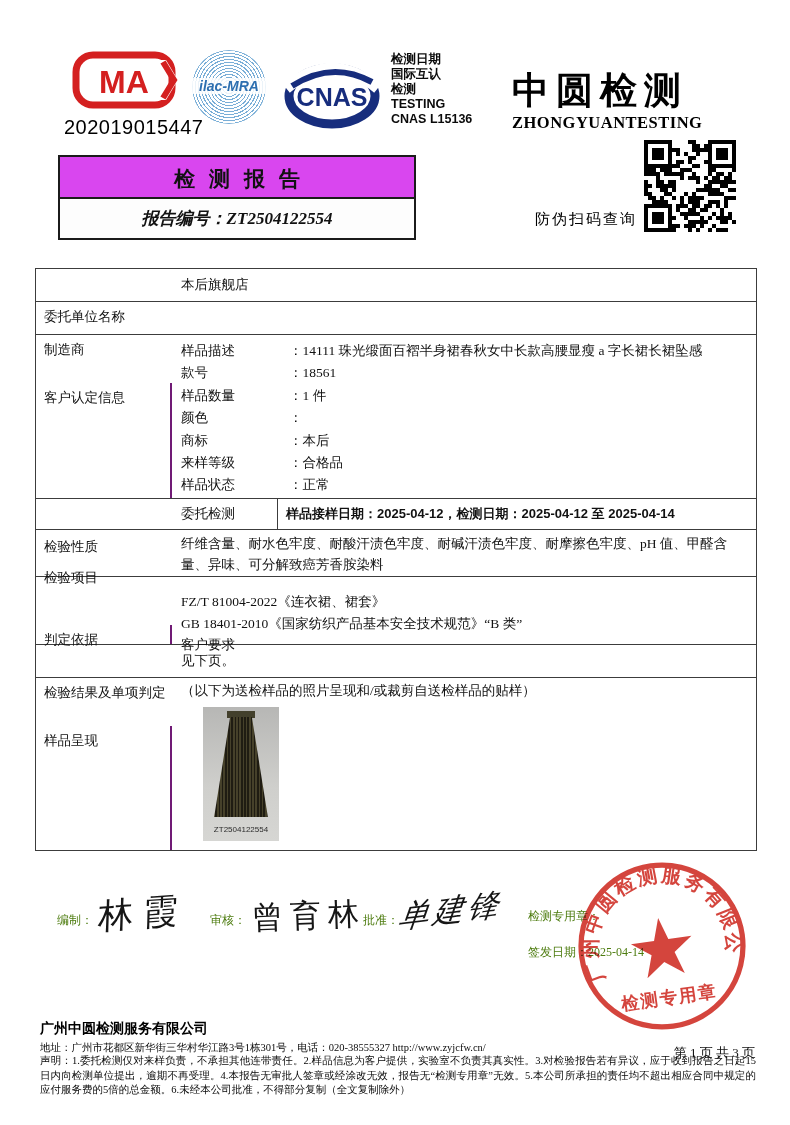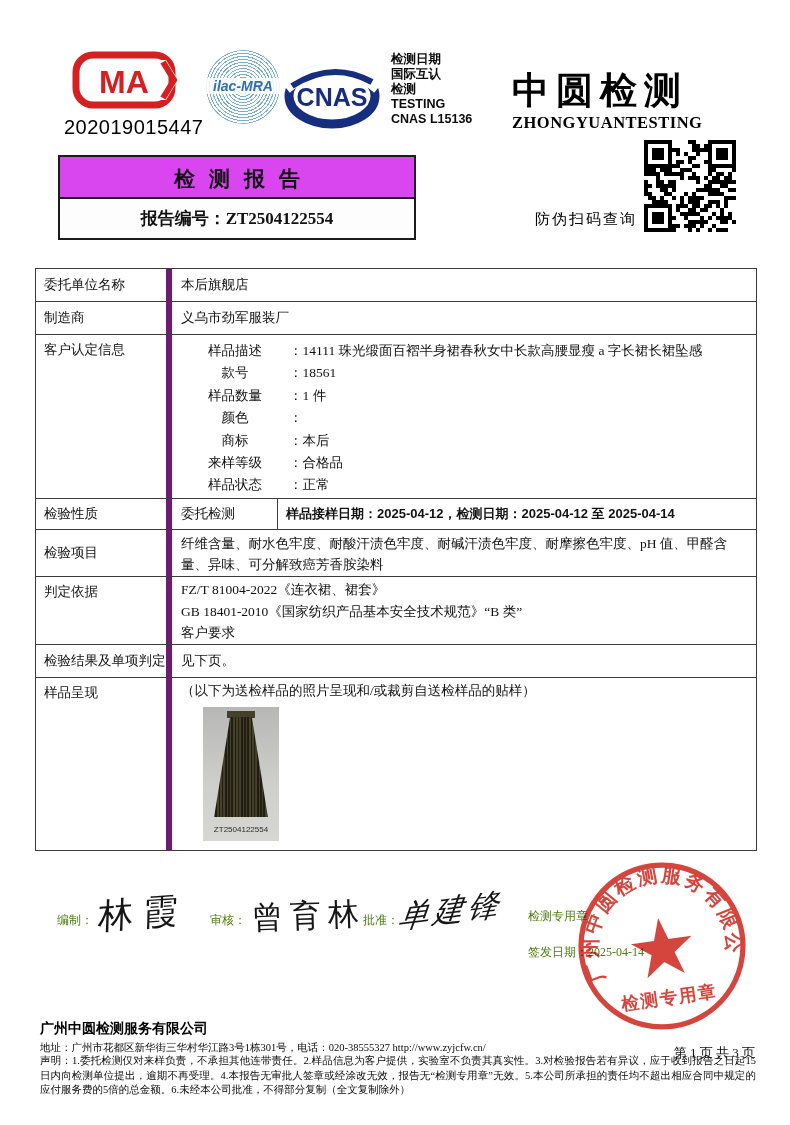--- a/index.html
+++ b/index.html
@@ -5,59 +5,59 @@
   html,body{margin:0;padding:0;background:#ffffff;}
   .page{position:relative;width:790px;height:1125px;background:#fff;overflow:hidden;
         font-family:"Liberation Serif","DejaVu Serif",serif;color:#111;}
   .abs{position:absolute;}
 
   
   .cma-wrap{left:70px;top:50px;width:110px;height:92px;}
   .cma-number{position:absolute;left:-6px;top:66px;width:122px;text-align:center;
               font-size:20px;letter-spacing:0.5px;color:#000;
               font-family:"Liberation Sans","DejaVu Sans",sans-serif;}
-  .ilac{left:204px;top:48px;width:78px;height:92px;}
+  .ilac{left:190px;top:48px;width:78px;height:92px;}
   .ilac-globe{position:absolute;left:2px;top:2px;width:74px;height:74px;border-radius:50%;
       background:repeating-radial-gradient(circle at 50% 50%, #79aed7 0 1px, #ffffff 1px 3px);}
   .ilac-label{position:absolute;left:-6px;top:30px;width:90px;text-align:center;background:rgba(255,255,255,.85);
       font-weight:bold;font-size:14px;color:#2d6fb0;font-style:italic;
       font-family:"Liberation Sans","DejaVu Sans",sans-serif;}
   .cnas{left:284px;top:58px;width:96px;height:72px;}
   .accred{left:391px;top:52px;width:100px;font-weight:bold;font-size:12.5px;line-height:15px;color:#0a0a0a;
           font-family:"Liberation Sans","DejaVu Sans",sans-serif;}
   .company-cn{left:512px;top:66px;width:230px;font-size:37px;font-weight:bold;letter-spacing:7px;color:#000;}
   .company-en{left:512px;top:113px;width:230px;font-size:16.5px;font-weight:bold;letter-spacing:0.5px;color:#000;}
   .qr{left:644px;top:140px;width:92px;height:92px;}
   .qr-caption{left:535px;top:210px;font-size:15px;letter-spacing:2px;color:#000;}
 
   
   .title-box{left:58px;top:155px;width:354px;height:44px;border:2px solid #1b1b1b;
              display:flex;align-items:center;justify-content:center;
              font-size:21px;font-weight:bold;letter-spacing:14px;text-indent:14px;background:#d946ef;}
   .repno-box{left:58px;top:197px;width:354px;height:39px;border:2px solid #1b1b1b;
              display:flex;align-items:center;justify-content:center;
-             font-size:17px;font-weight:bold;background:#fdfdfd;}
+             font-size:17px;font-weight:bold;background:#fdfdfd;font-style:italic;}
 
   
   .tbl{left:35px;top:268px;width:720px;border:1px solid #3c3c3c;font-size:13.5px;}
   .trow{display:flex;border-bottom:1px solid #3c3c3c;}
   .trow:last-child{border-bottom:none;}
-  .tlabel{width:136px;flex:0 0 136px;border-right:6px solid #701a75;padding-left:8px;box-sizing:border-box;
-          display:flex;align-items:center;}
+  .tlabel{width:136px;flex:0 0 136px;border-right:2px solid #701a75;padding-left:8px;box-sizing:border-box;
+          display:flex;align-items:center;margin-top:48px;}
   .tlabel.top{align-items:flex-start;padding-top:6px;}
   .tval{flex:1;padding-left:9px;display:flex;align-items:center;box-sizing:border-box;}
   .h32{height:32px;} .h30{height:30px;} .h46{height:46px;} .h67{height:67px;} .h163{height:163px;} .h172{height:172px;}
-  .subfields{flex:1;padding:5px 0 0 9px;display:block;text-align:center;}
+  .subfields{flex:1;padding:5px 0 0 9px;display:block;}
   .subrow{display:flex;line-height:22.4px;}
   .subname{width:108px;flex:0 0 108px;}
   .nature-type{width:106px;flex:0 0 106px;border-right:1px solid #3c3c3c;display:flex;align-items:center;padding-left:9px;box-sizing:border-box;font-family:Liberation Serif, serif;}
   .nature-dates{flex:1;display:flex;align-items:center;padding-left:8px;
                 font-family:"Liberation Sans","DejaVu Sans",sans-serif;font-size:13px;font-weight:600;}
   .wrapval{align-items:flex-start;padding-top:3px;line-height:21px;display:block;padding-right:8px;}
-  .basis-lines{flex:1;padding:2px 8px 0 9px;line-height:21.5px;}
+  .basis-lines{flex:1;padding:2px 8px 0 9px;line-height:21.5px;margin-top:12px;}
   .sample-cell{flex:1;padding-left:9px;display:block;}
   .sample-note{line-height:26px;}
 
   
   .photo{position:relative;margin:3px 0 0 22px;width:76px;height:134px;
          background:linear-gradient(180deg,#b7b7b5 0%,#cfcfcc 60%,#d6d6d3 100%);}
   .waistband{position:absolute;left:24px;top:4px;width:28px;height:7px;background:#43402c;}
   .skirt{position:absolute;left:6px;right:6px;top:10px;bottom:24px;
          clip-path:polygon(33% 0,67% 0,92% 100%,8% 100%);
          background:repeating-linear-gradient(90deg,#1f1c12 0 1.6px,#46412a 1.6px 3.2px);}
@@ -326,21 +326,20 @@
   <div class="abs tbl">
 
     <div class="trow h32">
       <div class="tlabel">委托单位名称</div>
       <div class="tval">本后旗舰店</div>
     </div>
 
 
     <div class="trow h32">
       <div class="tlabel">制造商</div>
-      <div class="tval">义乌市劲军服装厂</div>
     </div>
 
     <div class="trow h163">
       <div class="tlabel top">客户认定信息</div>
       <div class="subfields">
         <div class="subrow">
           <span class="subname">样品描述</span>
           <span>：</span>
           <span>14111 珠光缎面百褶半身裙春秋女中长款高腰显瘦 a 字长裙长裙坠感</span>
         </div>

